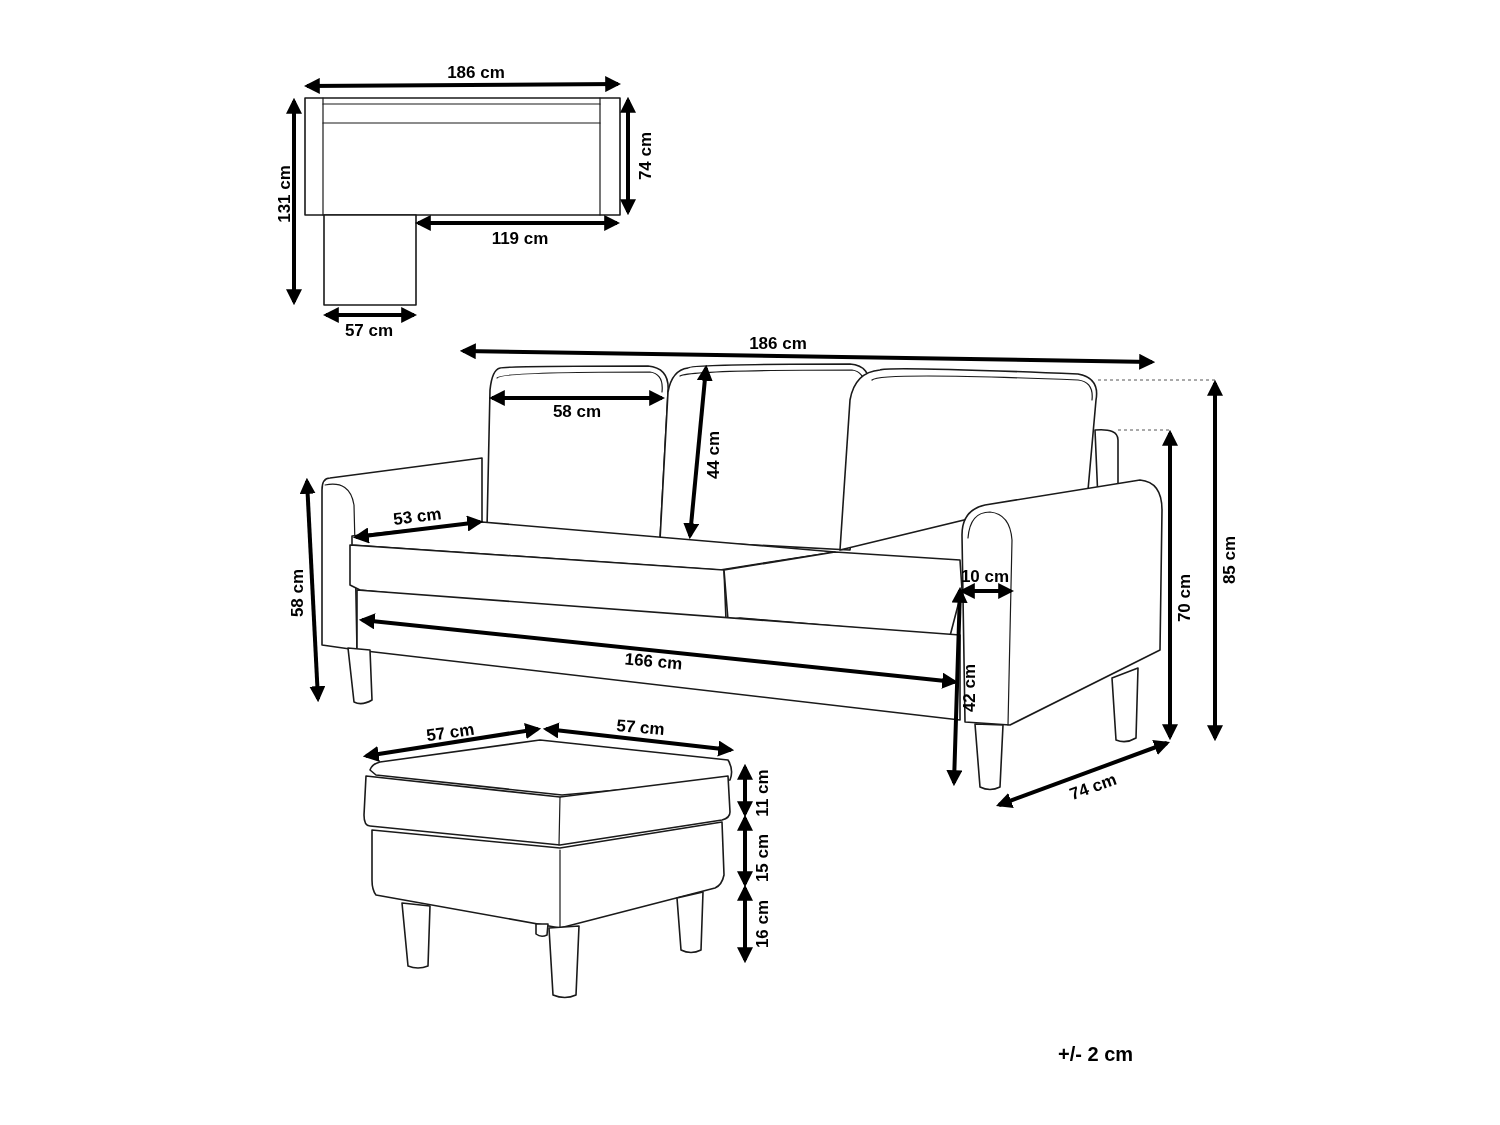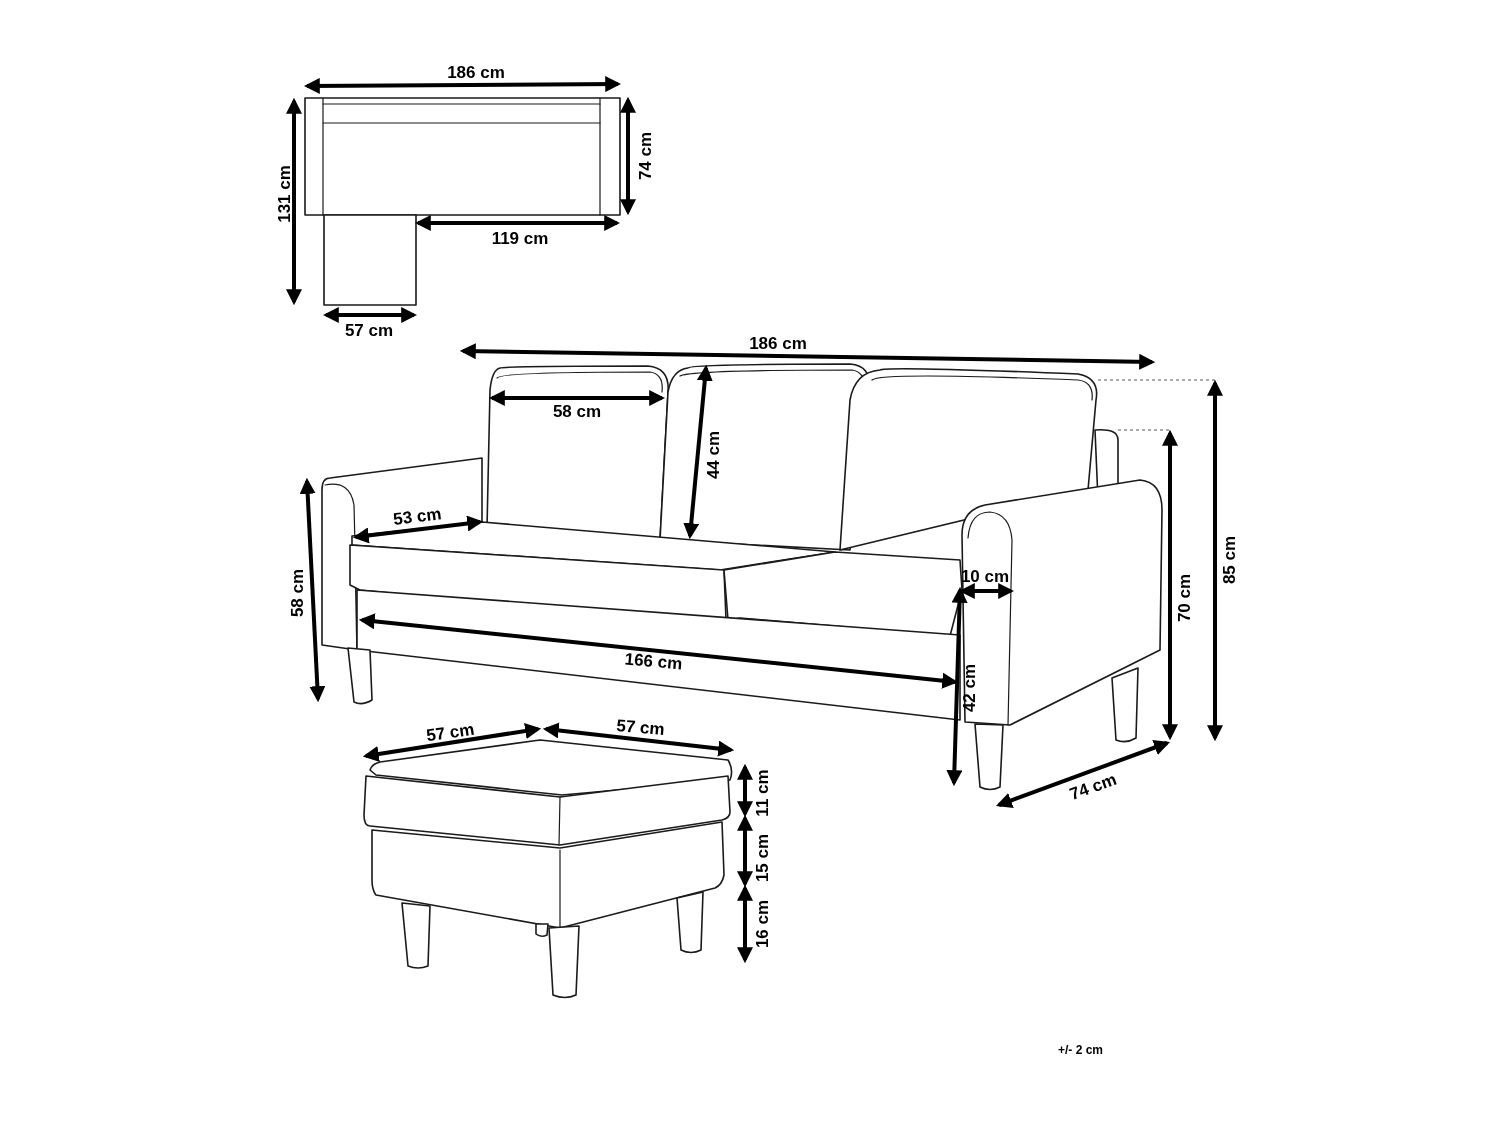--- a/index.html
+++ b/index.html
@@ -4,21 +4,21 @@
 <style>
   html, body { margin: 0; padding: 0; background: #ffffff; }
   body { width: 1500px; height: 1125px; overflow: hidden; font-family: "Liberation Sans", sans-serif; }
   #stage { position: relative; width: 1500px; height: 1125px; text-decoration: underline; }
   svg.drawing { position: absolute; left: 0; top: 0; }
   .outline { fill: #ffffff; stroke: #1a1a1a; stroke-width: 1.6; stroke-linejoin: round; stroke-linecap: round; }
   .thin { fill: none; stroke: #1a1a1a; stroke-width: 1.2; stroke-linejoin: round; stroke-linecap: round; }
   .dim { fill: none; stroke: #000000; stroke-width: 4; stroke-linecap: butt; }
   .dash { fill: none; stroke: #555555; stroke-width: 1; stroke-dasharray: 3 3; }
   .lbl { font-family: "Liberation Sans", sans-serif; font-weight: bold; font-size: 17px; fill: #000000; }
-  .note { position: absolute; left: 1058px; top: 1043px; font-family: "Liberation Sans", sans-serif; font-weight: bold; font-size: 12px; color: #000; }
+  .note { position: absolute; left: 1058px; top: 1043px; font-family: "Liberation Sans", sans-serif; font-weight: bold; font-size: 20px; color: #000; }
 </style>
 </head>
 <body>
 
 <div id="stage">
 <svg class="drawing" width="1500" height="1125" viewBox="0 0 1500 1125" xmlns="http://www.w3.org/2000/svg">
   <defs>
     <marker id="ah" viewBox="0 0 10 10" refX="8" refY="5" markerWidth="4" markerHeight="4" orient="auto-start-reverse">
       <path d="M0,0 L10,5 L0,10 z" fill="#000"></path>
     </marker>

